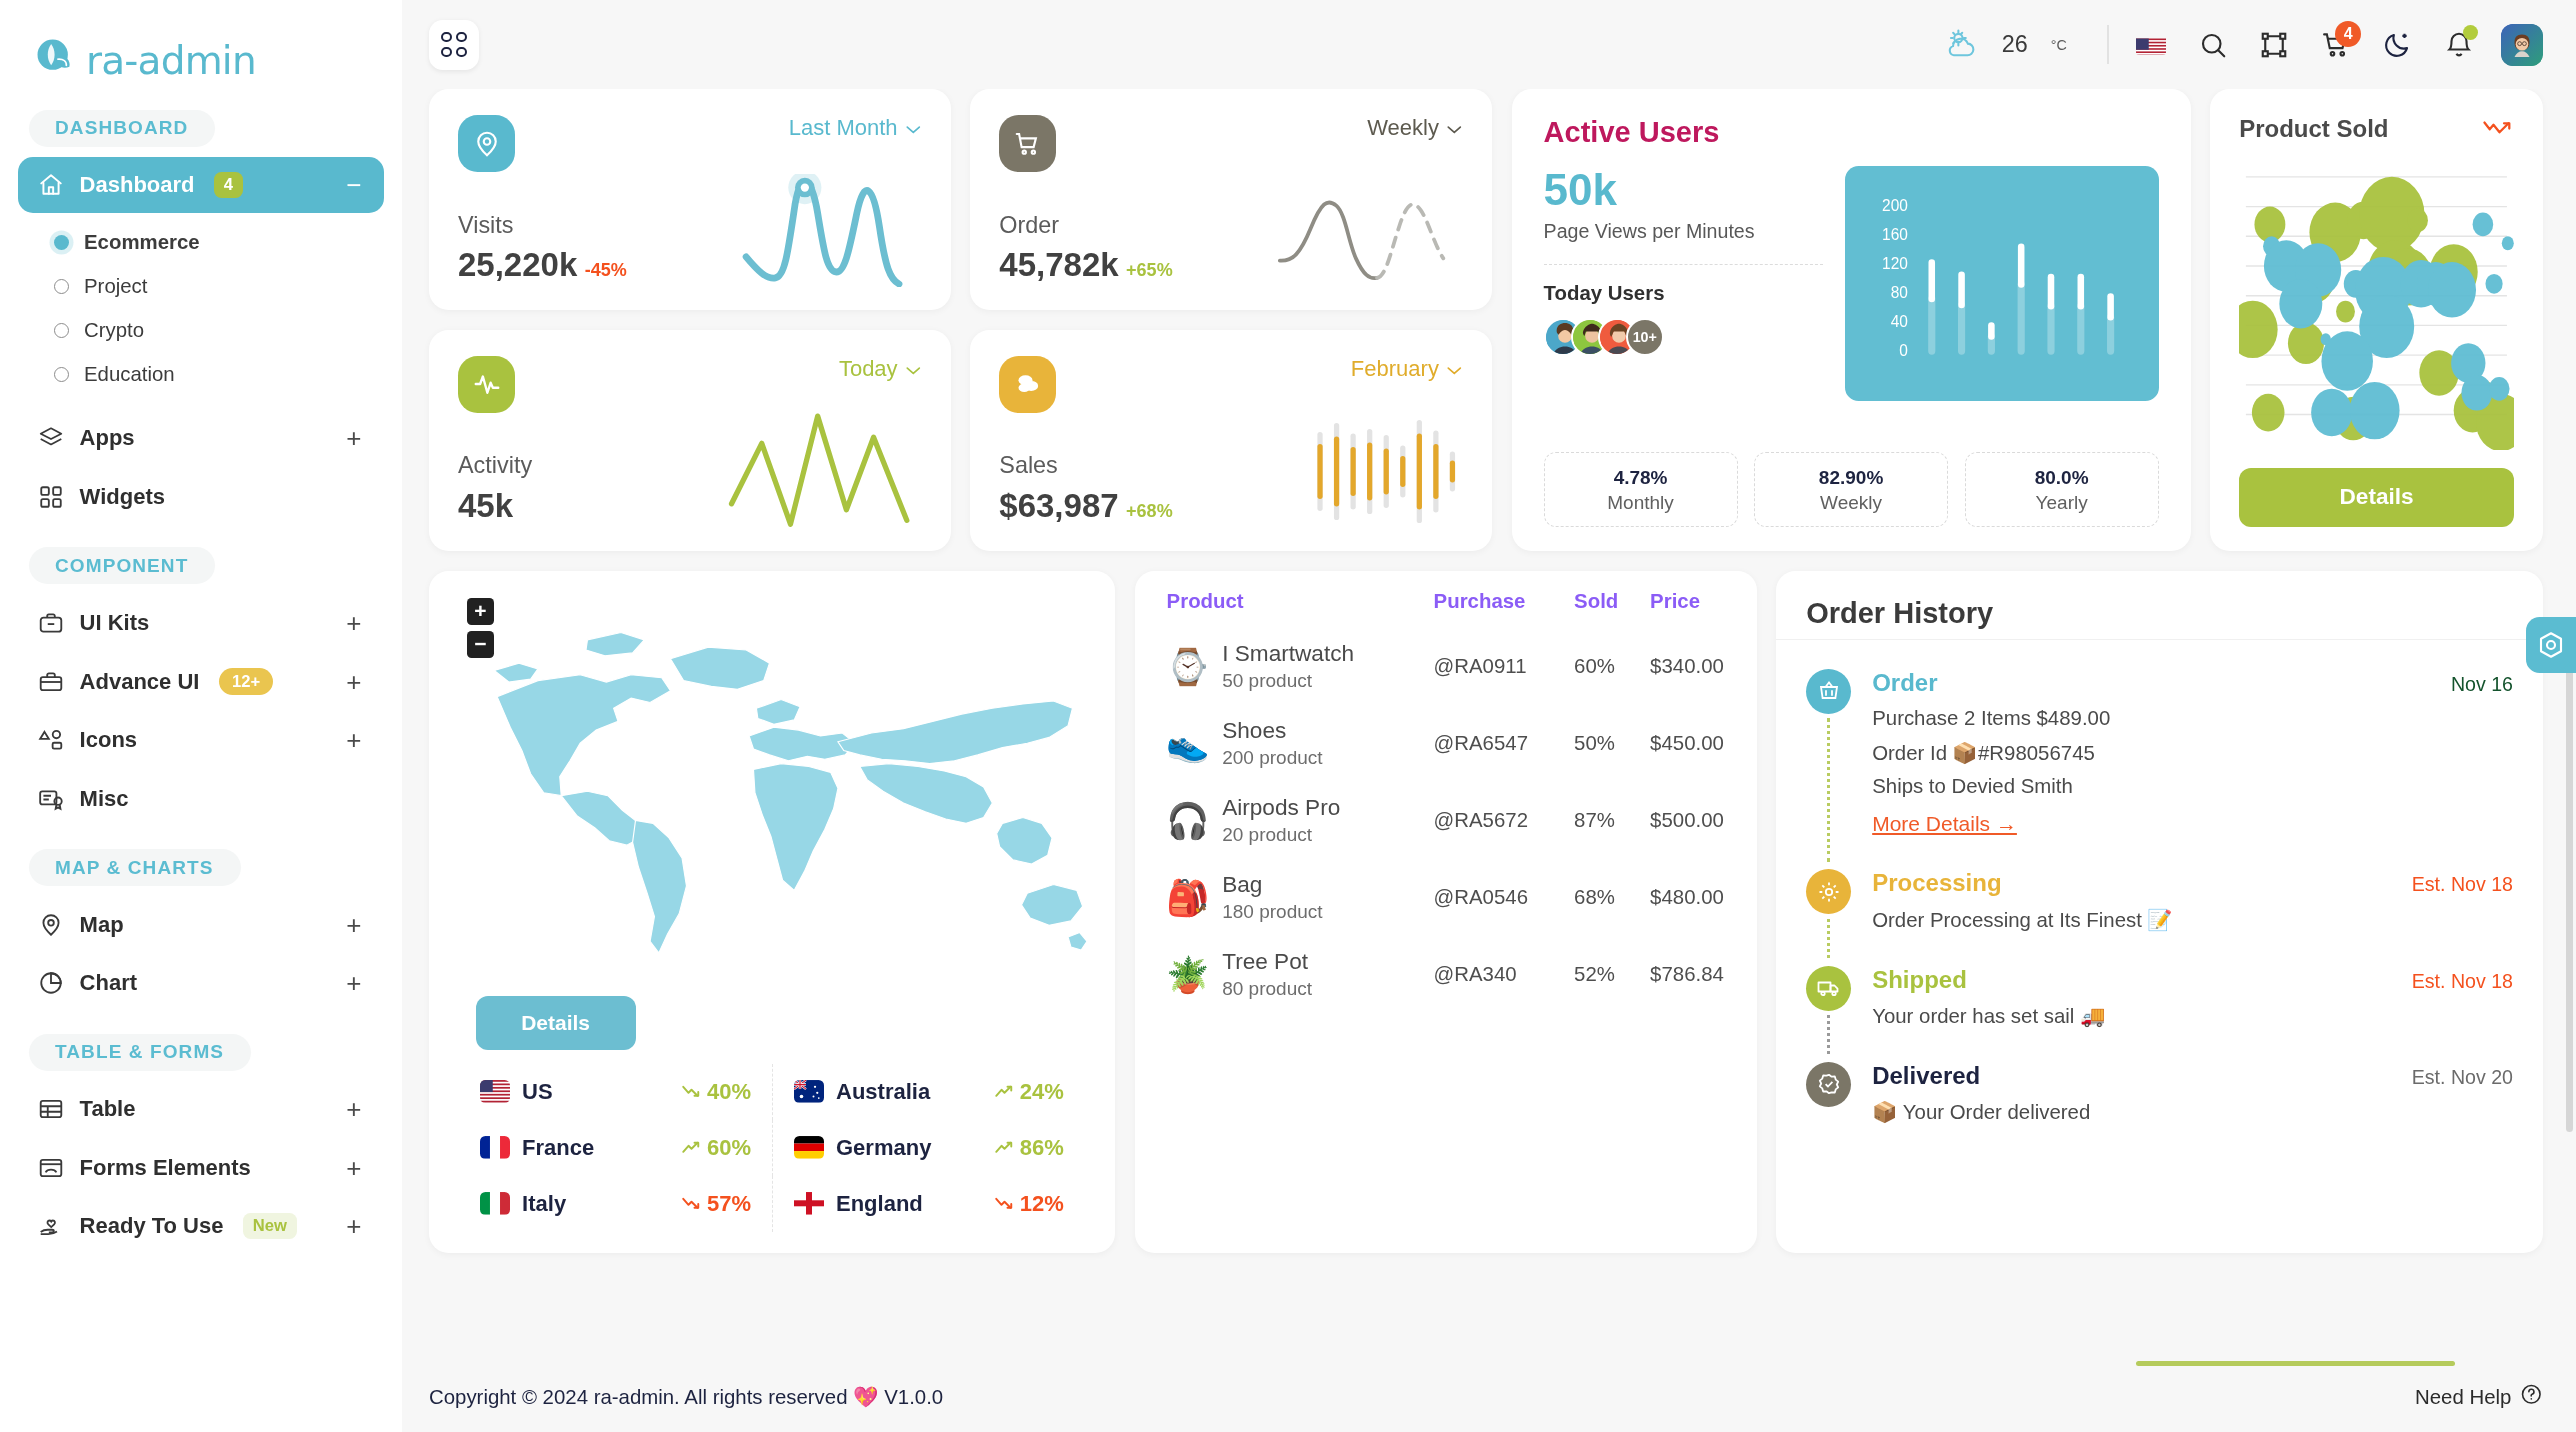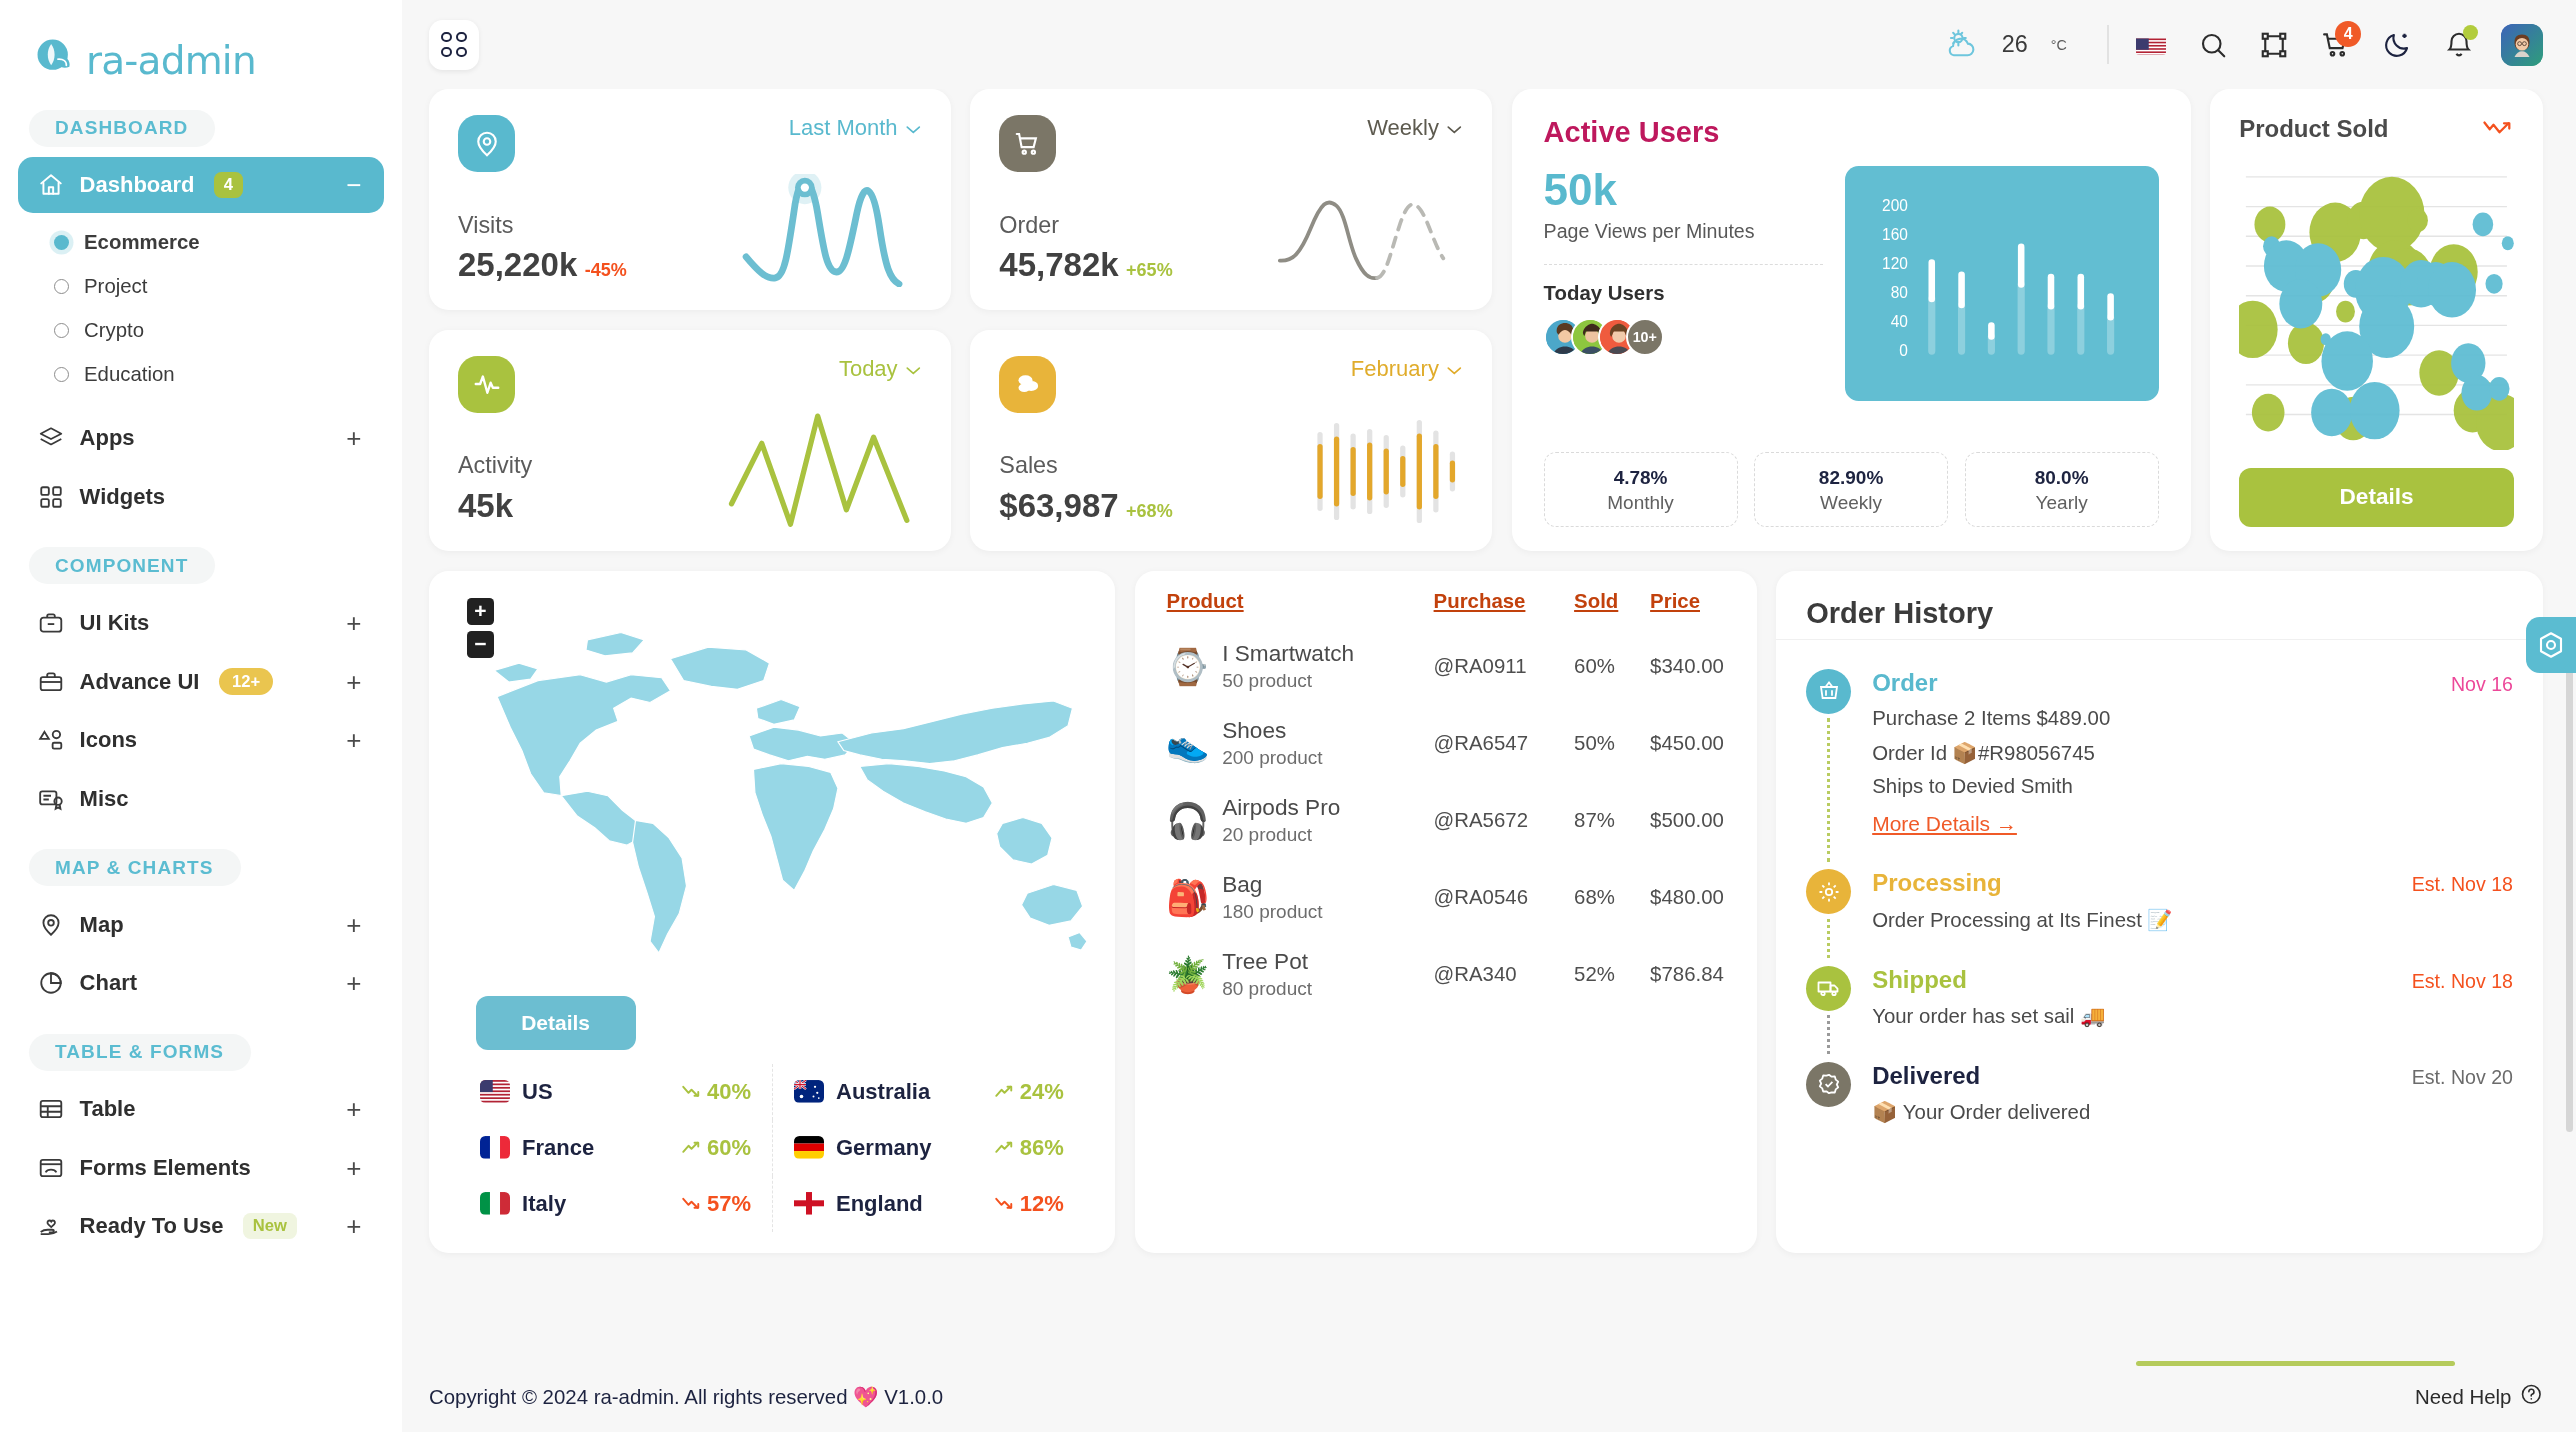--- a/index.html
+++ b/index.html
@@ -137,21 +137,21 @@
   .country-cell.right { border-left: 1.5px dashed #e4e4e4; }
   .flag { width: 30px; height: 22.6px; border-radius: 5.3px; overflow: hidden; flex: 0 0 30px; margin-right: 12px; }
   .c-name { font-size: 22px; font-weight: 700; color: #1d2340; }
   .c-pct { margin-left: auto; font-size: 22px; font-weight: 700; display: flex; align-items: center; gap: 4.5px; }
 
   .card-products { flex: 0 0 622px; height: 682px; display: flex; flex-direction: column; overflow: hidden; }
   .cp-head { padding: 26px 30px 22.6px 30px; border-bottom: 1.5px solid #f0f0f0; }
   .cp-title { font-size: 29px; font-weight: 700; color: #3b3b3b; }
   .cp-sub { font-size: 20.4px; color: #6b6b6b; margin-top: 4.5px; }
   table.products { width: 100%; border-collapse: collapse; }
-  table.products th { font-size: 20.4px; font-weight: 700; color: #c2410c; text-align: left; padding: 19.6px 7.5px 15px 7.5px; text-decoration: underline; }
+  table.products th { font-size: 20.4px; font-weight: 700; color: #8b5cf6; text-align: left; padding: 19.6px 7.5px 15px 7.5px; }
   table.products th:first-child { padding-left: 32px; }
   table.products td { padding: 13px 7.5px; font-size: 20.4px; color: #4e4e4e; vertical-align: middle; }
   table.products td:first-child { padding-left: 32px; }
   .prod-cell { display: flex; align-items: center; gap: 16.6px; }
   .prod-emoji { font-size: 35px; line-height: 1; width: 39px; text-align: center; }
   .prod-name { font-size: 22.6px; color: #4a4a4a; font-weight: 400; }
   .prod-qty { font-size: 19px; color: #6d6d6d; margin-top: 3px; }
 
   .card-orders { flex: 1; height: 682px; display: flex; flex-direction: column; overflow: hidden; position: relative; }
   .co-head { padding: 26px 30px 9px 30px; border-bottom: 1.5px solid #f0f0f0; }
@@ -1022,21 +1022,21 @@
                       <path d="M4 8h16l-1.6 11H5.6L4 8z"></path>
                       <path d="M8.5 8 12 3.5 15.5 8"></path>
                       <path d="M9 12v4M15 12v4"></path>
                     </svg>
                 </div>
                 <div class="tl-line" style="border-color:#b9cc61"></div>
               </div>
               <div class="tl-content">
                 <div class="tl-row">
                   <span class="tl-status" style="color:#59b9ce">Order</span>
-                  <span class="tl-date" style="color:#ec4899">Nov 16</span>
+                  <span class="tl-date" style="color:#14532d">Nov 16</span>
                 </div>
                 <div class="tl-text">Purchase 2 Items $489.00</div>
                 <div class="tl-text">Order Id 📦#R98056745</div>
                 <div class="tl-text">Ships to Devied Smith</div>
                 <a class="tl-link">More Details →</a>
               </div>
             </div>
 
             <div class="timeline-item">
               <div class="tl-marker">

